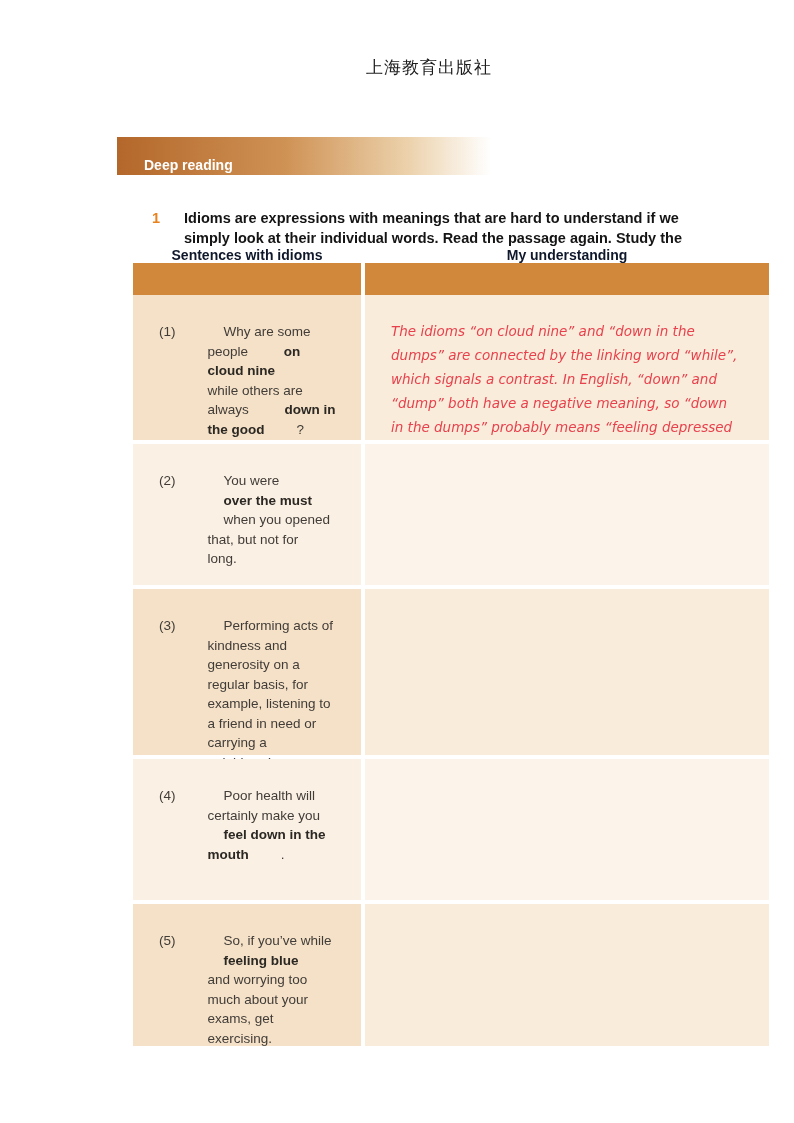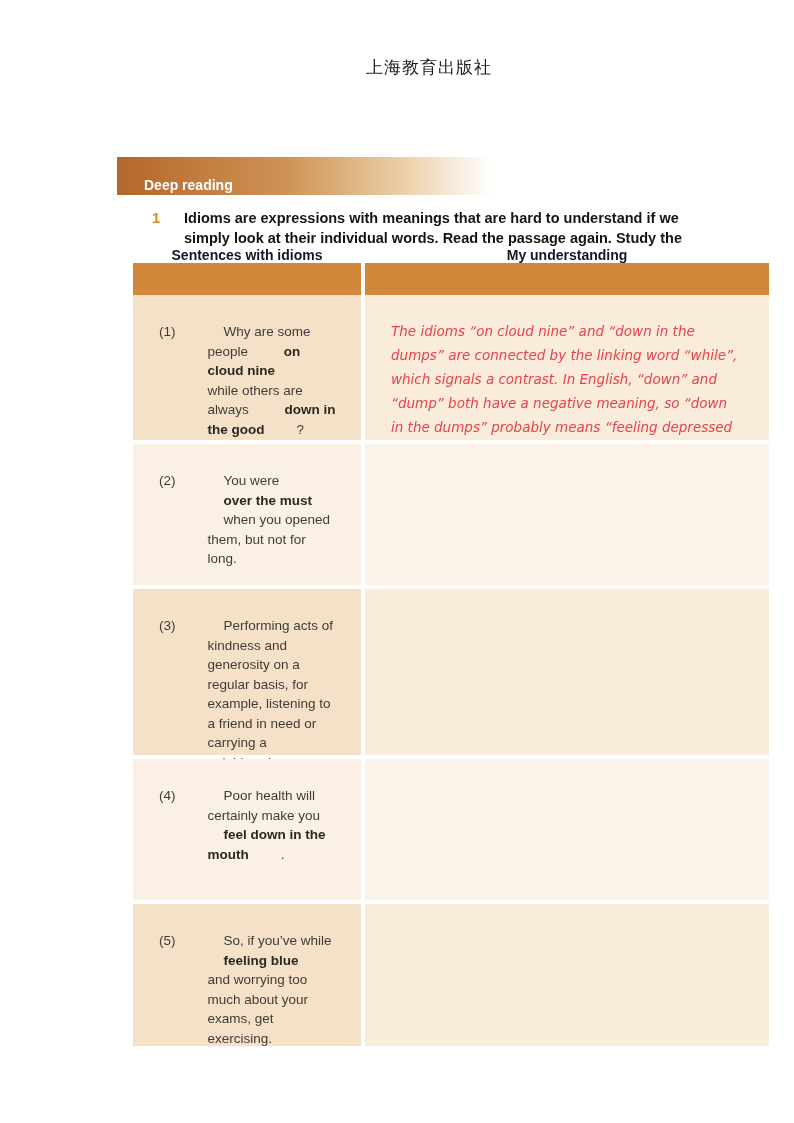--- a/index.html
+++ b/index.html
@@ -25,21 +25,21 @@
     font-family:"Liberation Sans","DejaVu Sans",sans-serif;
     overflow:hidden;
   }
   .publisher{
     position:absolute;top:8px;left:0;width:100%;
     text-align:center;
     font-family:"Liberation Serif","DejaVu Serif",serif;
     font-size:17px;color:#1c1c1c;letter-spacing:1px;
   }
   .banner{
-    position:absolute;left:85px;top:125px;
+    position:absolute;left:85px;top:105px;
     width:374px;height:38px;
     background:linear-gradient(90deg,var(--banner-start) 0%,var(--banner-mid) 45%,#ecd2ac 78%,rgba(255,255,255,0) 100%);
     color:#ffffff;font-weight:bold;font-size:14px;line-height:24px;
     padding-left:11px;
   }
   .instruction{
     position:absolute;left:88px;top:144px;width:636px;
     display:flex;
     font-size:14.5px;font-weight:bold;line-height:20px;color:#141414;
   }
@@ -116,21 +116,21 @@
     <div class="cell lcell odd lc">
       <span class="num">(1)</span>
       <p class="sent"><span>Why are some people </span><b>on cloud nine</b><span> while others are always </span><b>down in the good</b><span>?</span></p>
     </div>
     <div class="cell rcell odd rc">
       <p class="handwriting">The idioms “on cloud nine” and “down in the dumps” are connected by the linking word “while”, which signals a contrast. In English, “down” and “dump” both have a negative meaning, so “down in the dumps” probably means “feeling depressed or unhappy”. Therefore, “on cloud nine” must have the opposite meaning: “feeling incredibly happy”.</p>
     </div>
 
     <div class="cell lcell even lc">
       <span class="num">(2)</span>
-      <p class="sent"><span>You were </span><b>over the must</b><span> when you opened them, but not for long.</span></p>
+      <p class="sent"><span>You were </span><b>over the must</b><span> when you opened that, but not for long.</span></p>
     </div>
     <div class="cell rcell even rc">
       <p class="handwriting"></p>
     </div>
 
     <div class="cell lcell odd lc">
       <span class="num">(3)</span>
       <p class="sent"><span>Performing acts of kindness and generosity on a regular basis, for example, listening to a friend in need or carrying a neighbour’s shopping, will make you </span><b>feel on top of the world</b><span>.</span></p>
     </div>
     <div class="cell rcell odd rc">

